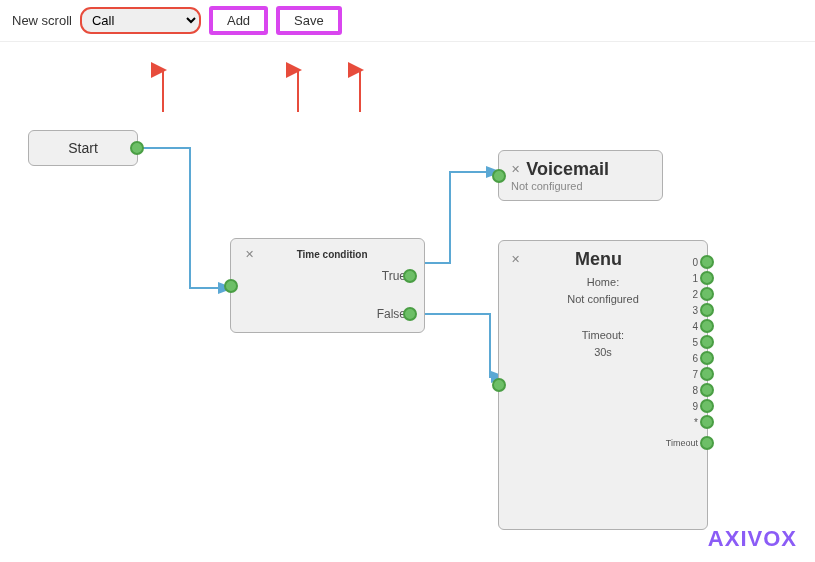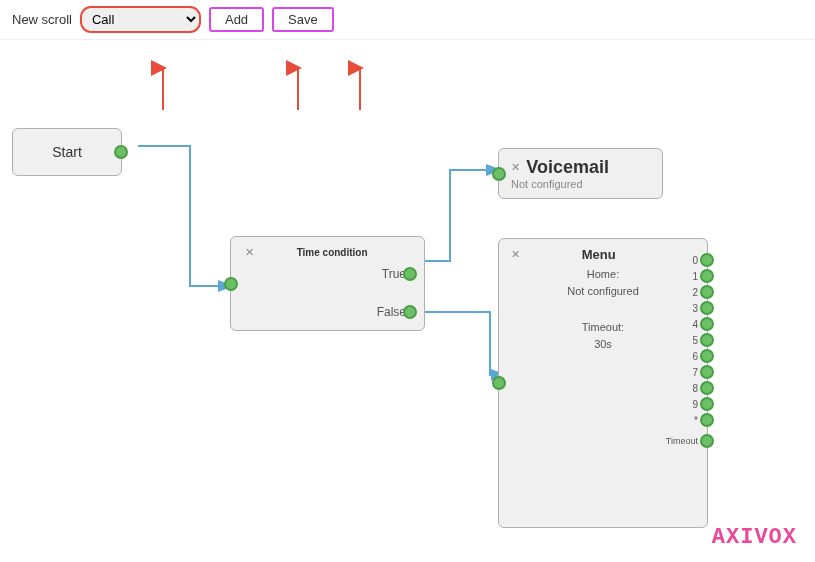--- a/index.html
+++ b/index.html
@@ -30,21 +30,21 @@
     .toolbar-select {
       border: 2px solid #e74c3c;
       border-radius: 11px;
       padding: 3px 6px;
       font-size: 13px;
       outline: none;
       cursor: pointer;
       min-width: 120px;
     }
     .toolbar-btn {
-      border: 2px solid #d946ef;
+      border: 4px solid #d946ef;
       border-radius: 3px;
       padding: 3px 14px;
       font-size: 13px;
       background: #fff;
       cursor: pointer;
       color: #333;
     }
     .toolbar-hint {
       margin-left: auto;
       font-size: 12px;
@@ -154,21 +154,21 @@
 
     
     .node-menu {
       left: 498px;
       top: 198px;
       width: 185px;
       padding: 8px 0 8px 12px;
       border-radius: 6px;
     }
     .node-menu-title {
-      font-size: 13px;
+      font-size: 18px;
       font-weight: bold;
       color: #333;
       text-align: center;
       margin-right: 12px;
     }
     .node-menu-body {
       font-size: 11px;
       color: #555;
       text-align: center;
       margin-right: 12px;
@@ -203,23 +203,22 @@
       display: inline-block;
     }
 
     
     .axivox-logo {
       position: absolute;
       bottom: 8px;
       right: 18px;
       font-size: 22px;
       font-weight: bold;
-      color: #ec4899;
+      color: #8b5cf6;
       letter-spacing: 1px;
-      font-family: Liberation Mono, monospace;
     }
 
     
     .start-right-dot {
       position: absolute;
       right: -7px;
       top: 50%;
       transform: translateY(-50%);
       width: 14px;
       height: 14px;
@@ -285,21 +284,21 @@
     <line x1="298" y1="70" x2="298" y2="28" stroke="#e74c3c" stroke-width="2" marker-end="url(#arr-red)"></line>
 
     <line x1="360" y1="70" x2="360" y2="28" stroke="#e74c3c" stroke-width="2" marker-end="url(#arr-red)"></line>
     <defs>
       <marker id="arr-red" markerWidth="8" markerHeight="8" refX="4" refY="6" orient="auto">
         <path d="M0,0 L8,0 L4,8 z" fill="#e74c3c"></path>
       </marker>
     </defs>
   </svg>
 
-  <div class="node node-start" style="position:absolute;left:12px;top:88px;width:110px;height:48px;">
+  <div class="node node-start" style="position:absolute;left:28px;top:88px;width:110px;height:36px;">
     <span class="node-start-label">Start</span>
     <div class="start-right-dot"></div>
   </div>
 
   <div class="node node-time" style="position:absolute;left:230px;top:196px;width:195px;padding:10px 14px 10px 14px;">
     <div class="time-left-dot"></div>
     <div class="node-header-row">
       <span class="node-close">✕</span>
       <span class="node-title">Time condition</span>
     </div>

